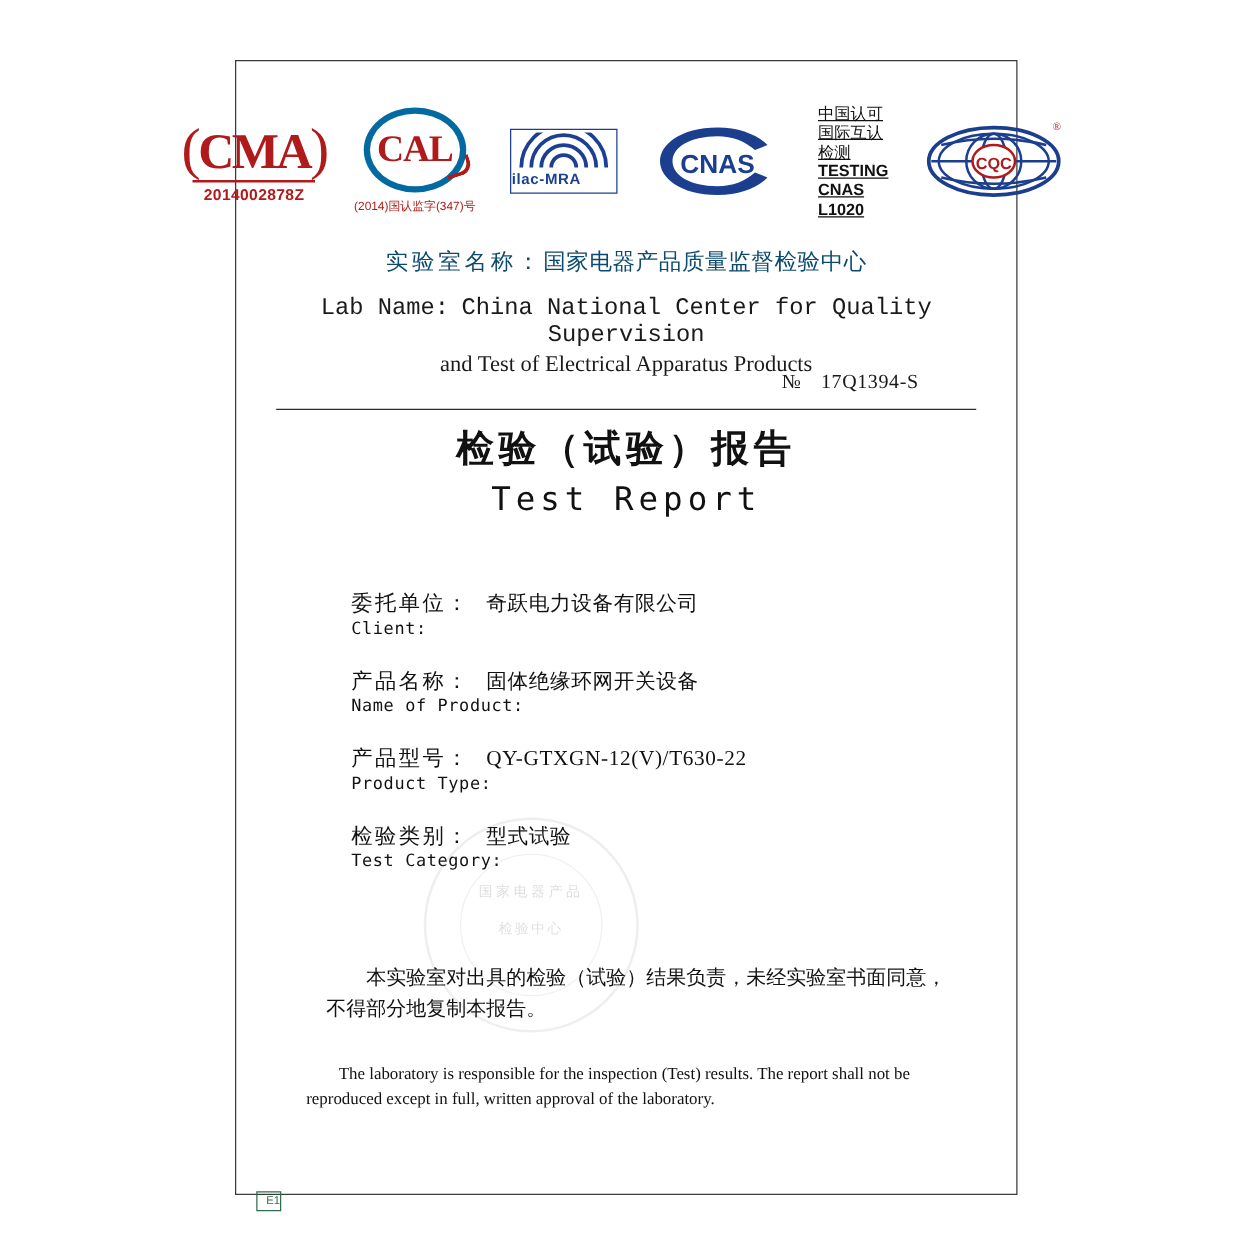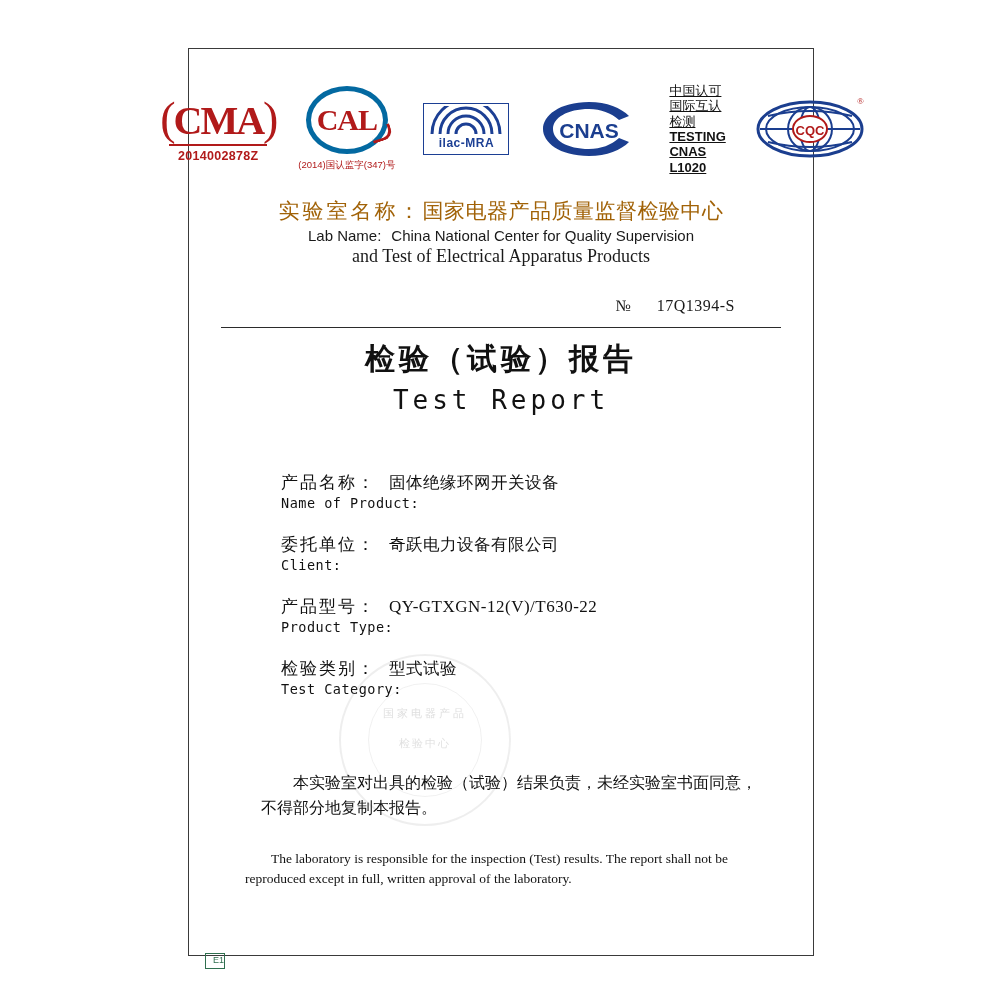--- a/index.html
+++ b/index.html
@@ -23,21 +23,21 @@
     width: 626px;
     height: 908px;
     border: 1.5px solid #3a3a3a;
     background: #fff;
     box-sizing: border-box;
   }
 
   
   .logo-row {
     position: absolute;
-    left: 15px;
+    left: 0;
     top: 38px;
     width: 100%;
     height: 84px;
     display: flex;
     align-items: center;
     justify-content: center;
     gap: 28px;
   }
   .logo {
     position: relative;
@@ -105,21 +105,21 @@
     margin-top: 5px;
     white-space: nowrap;
   }
 
   
   .ilac-wrap { width: 96px; }
   .ilac-box {
     width: 86px; height: 52px;
     border: 1.5px solid #1c3f94;
     display: flex; flex-direction: column;
-    align-items: center; justify-content: flex-end;
+    justify-content: flex-end;
     position: relative;
     overflow: hidden;
     padding-bottom: 4px;
     box-sizing: border-box;
   }
   .ilac-arcs {
     position: absolute; top: 2px; left: 50%;
     transform: translateX(-50%);
     width: 80px; height: 30px;
   }
@@ -154,49 +154,49 @@
 
   
   .labname {
     position: absolute;
     left: 0; right: 0;
     top: 148px;
     text-align: center;
   }
   .labname .cn {
     font-family: "Liberation Serif", serif;
-    font-size: 21px;
-    color: #a16207;
+    font-size: 18px;
+    color: #0c4a6e;
     letter-spacing: 0.5px;
   }
   .labname .cn .lbl { letter-spacing: 3px; }
   .labname .en1 {
-    font-family: Liberation Sans, sans-serif;
-    font-size: 15px;
-    margin-top: 2px;
+    font-family: Liberation Mono, monospace;
+    font-size: 19px;
+    margin-top: 14px;
   }
   .labname .en1 .lbl { margin-right: 10px; }
   .labname .en2 {
     font-family: "Liberation Serif", serif;
     font-size: 18px;
     margin-top: 2px;
   }
 
   
   .no-row {
     position: absolute;
     left: 0; right: 0;
     top: 248px;
     text-align: right;
     padding-right: 78px;
     font-family: "Liberation Serif", serif;
     font-size: 16px;
   }
   .no-row .numero { font-style: normal; }
-  .no-row .num { margin-left: 26px; letter-spacing: 0.5px; font-family: Liberation Serif, serif; }
+  .no-row .num { margin-left: 16px; letter-spacing: 0.5px; font-family: Liberation Serif, serif; }
 
   .hr {
     position: absolute;
     left: 32px;
     right: 32px;
     top: 278px;
     height: 1px;
     background: #2b2b2b;
   }
 
@@ -415,32 +415,32 @@
 
   <div class="hr"></div>
 
   <div class="title-cn">检验（试验）报告</div>
   <div class="title-en">Test  Report</div>
 
   <div class="fields">
 
     <div class="field">
       <div class="cn-line">
+        <span class="cn-label">委托单位：</span>
+        <span class="cn-value">奇跃电力设备有限公司</span>
+      </div>
+      <div class="en-label">Client:</div>
+    </div>
+
+    <div class="field">
+      <div class="cn-line">
         <span class="cn-label">产品名称：</span>
         <span class="cn-value">固体绝缘环网开关设备</span>
       </div>
       <div class="en-label">Name of Product:</div>
-    </div>
-
-    <div class="field">
-      <div class="cn-line">
-        <span class="cn-label">委托单位：</span>
-        <span class="cn-value">奇跃电力设备有限公司</span>
-      </div>
-      <div class="en-label">Client:</div>
     </div>
 
     <div class="field type">
       <div class="cn-line">
         <span class="cn-label">产品型号：</span>
         <span class="cn-value">QY-GTXGN-12(V)/T630-22</span>
       </div>
       <div class="en-label">Product Type:</div>
     </div>
 

